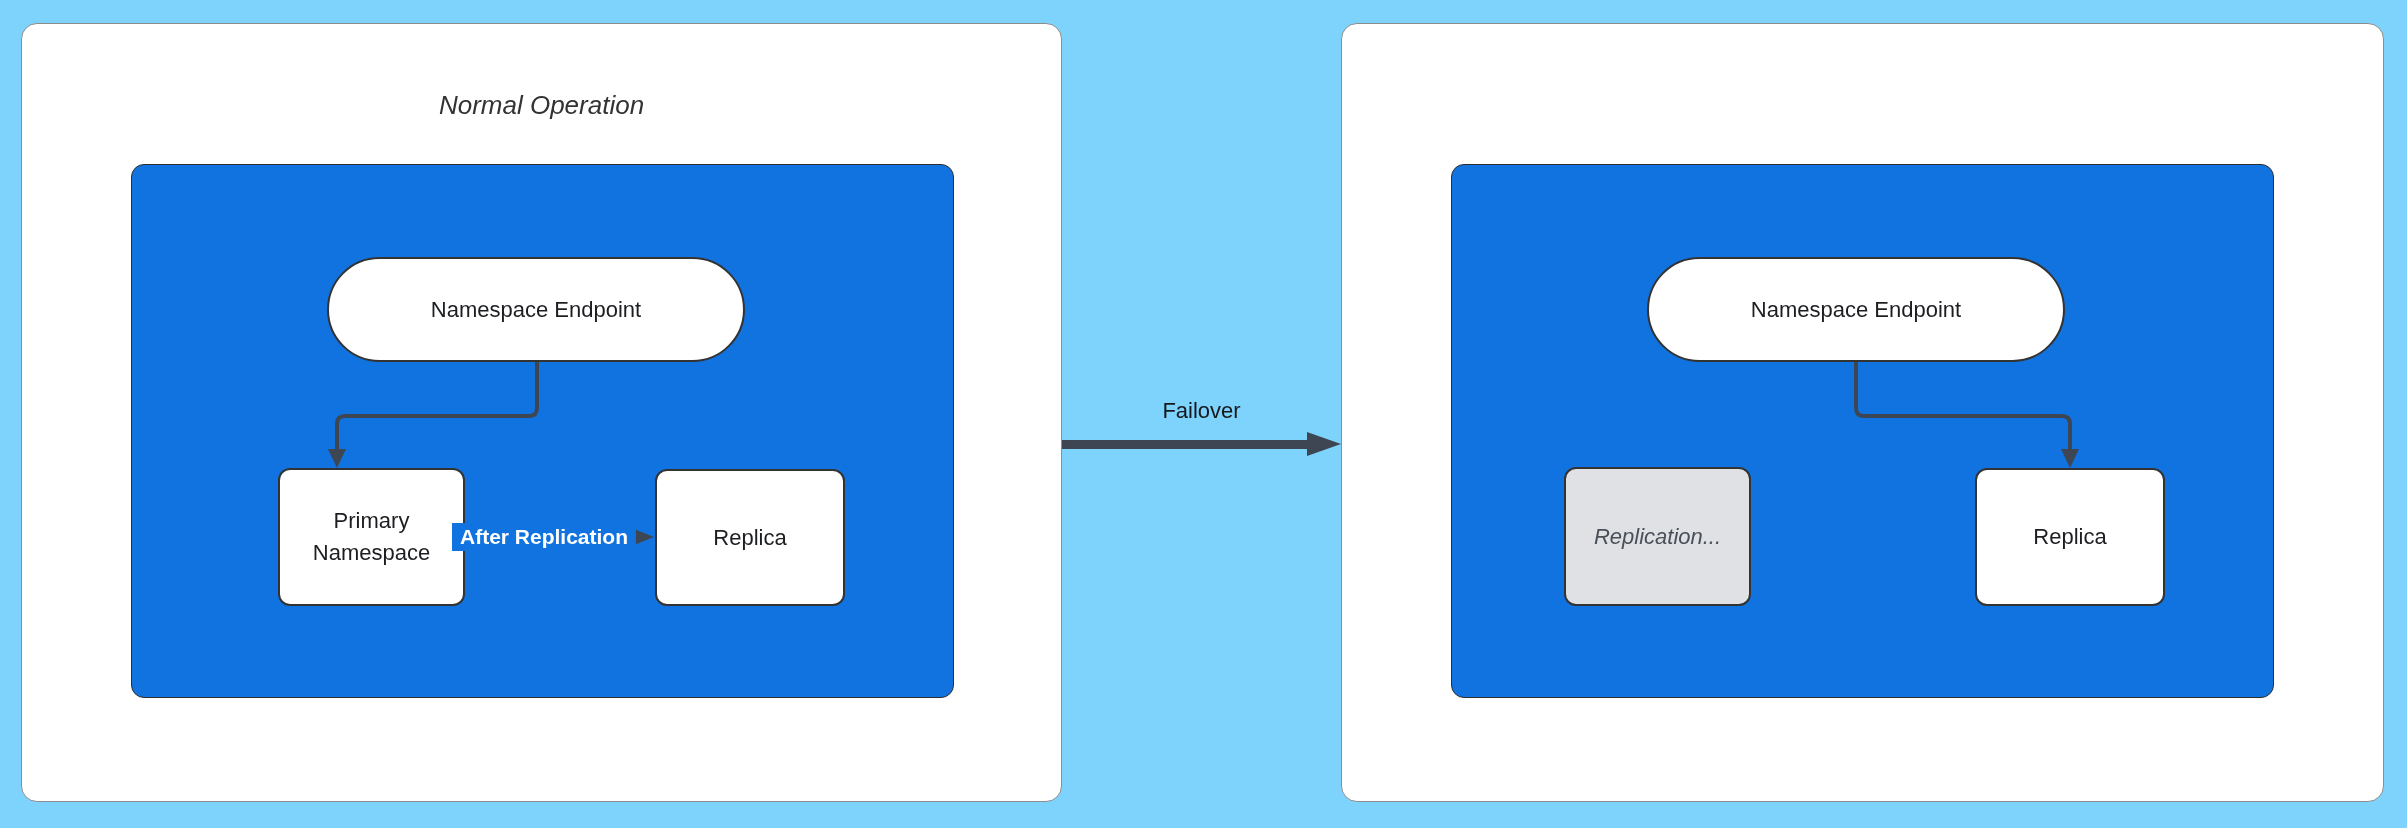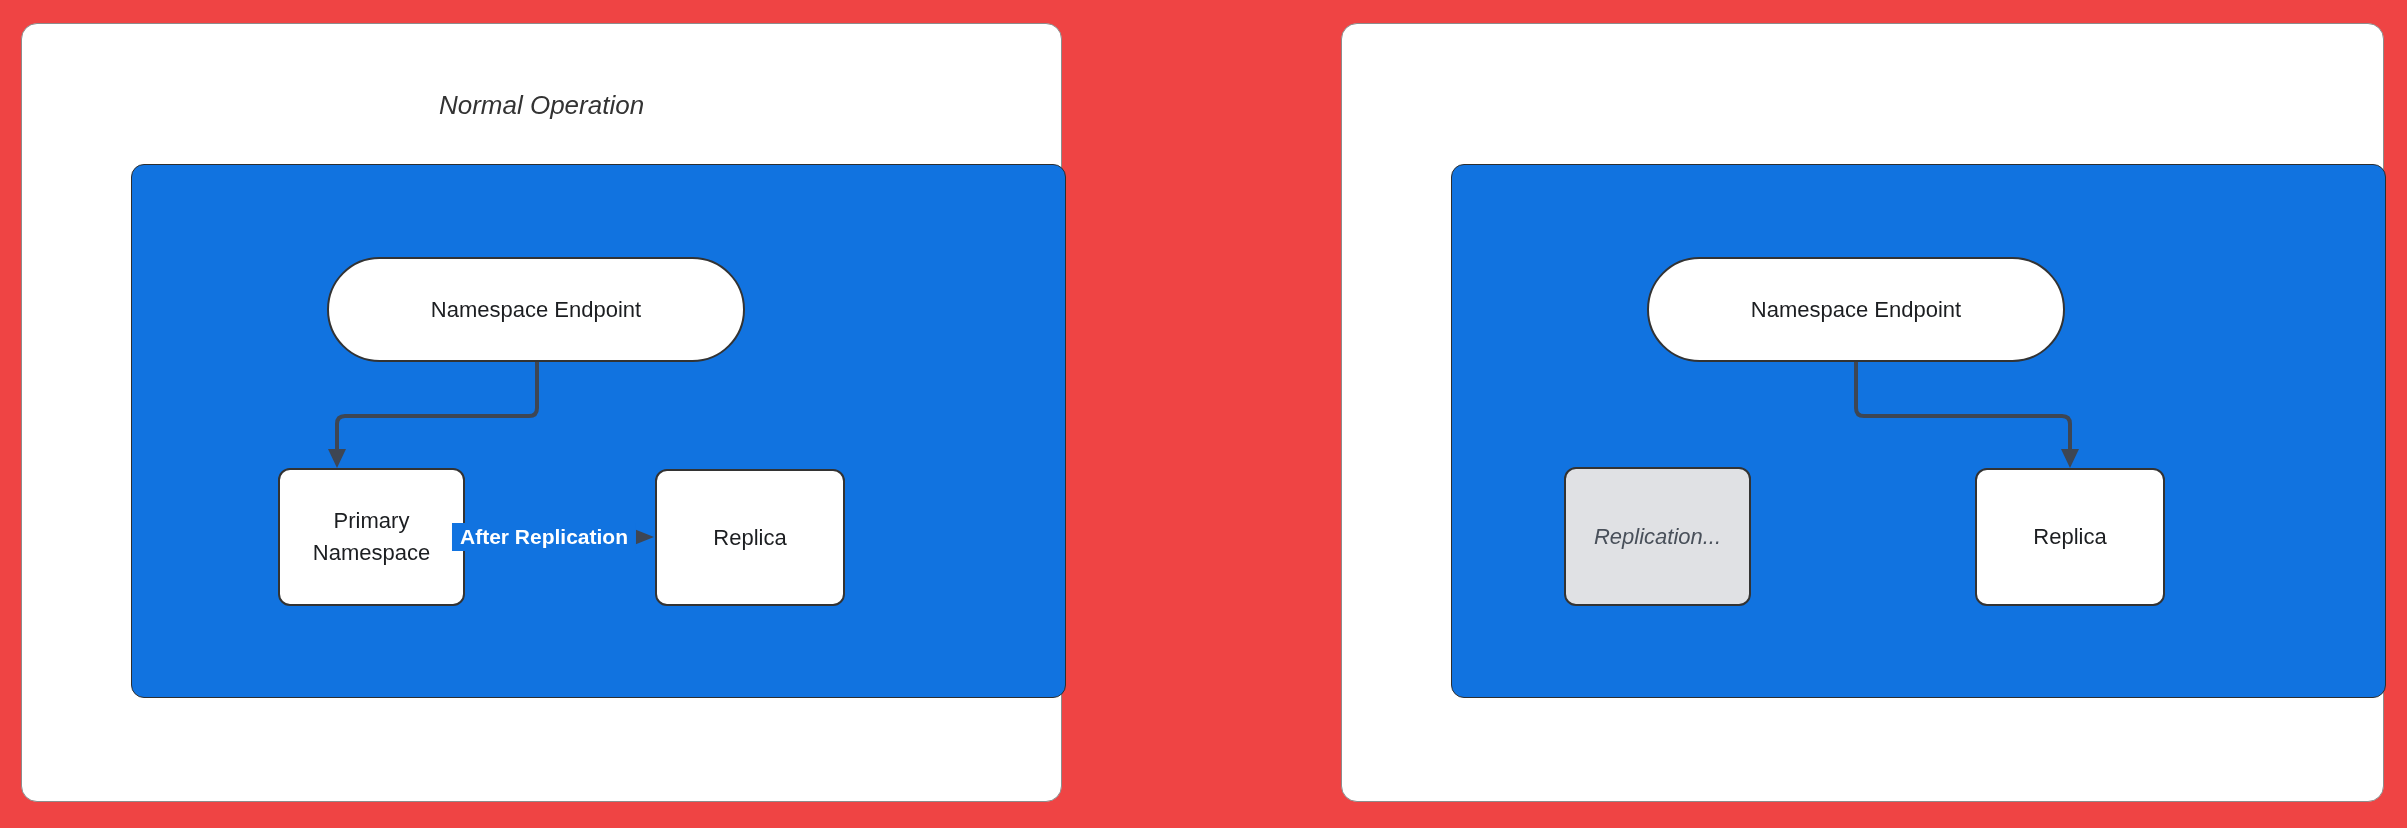--- a/index.html
+++ b/index.html
@@ -1,21 +1,21 @@
 <!DOCTYPE html>
 <html style="--container-fill: #1173E0; --node-fill: #FFFFFF; --node-border: #333333; --node-text: #1C1E21; --disabled-fill: #E0E1E4; --disabled-text: #49505A; --edge: #3E4653; --edge-label-text: #FFFFFF; --panel-border: #8C8C8C; --title-text: #333333;"><head>
 <meta charset="utf-8">
 <style>
   * { box-sizing: border-box; margin: 0; padding: 0; }
   html, body { background: #ffffff; }
   .stage {
     position: relative;
     width: 2407px;
     height: 828px;
-    background: #ef4444;
+    background: #7dd3fc;
     font-family: "Liberation Sans", sans-serif;
     overflow: hidden;
   }
   .panel {
     position: absolute;
     top: 23px;
     height: 779px;
     background: #ffffff;
     border: 1px solid var(--panel-border, #8C8C8C);
     border-radius: 16px;
@@ -26,21 +26,21 @@
     position: absolute;
     top: 66px; left: 0; right: 0;
     text-align: center;
     font-size: 26px;
     font-style: italic;
     color: var(--title-text, #333333);
   }
   .container-box {
     position: absolute;
     left: 109px; top: 140px;
-    width: 935px; height: 534px;
+    width: 823px; height: 534px;
     background: var(--container-fill, #1173E0);
     border: 1.5px solid #2E2E2E;
     border-radius: 13px;
   }
   .node {
     position: absolute;
     display: flex;
     align-items: center;
     justify-content: center;
     text-align: center;
@@ -146,20 +146,25 @@
       </div>
 
       <div class="node rect replica-left">
         <span>Replica</span>
       </div>
 
       <span class="edge-label">After Replication</span>
     </div>
   </div>
 
+  <div class="transition">
+    <span class="label">Failover</span>
+    <div class="shaft"></div>
+    <div class="head"></div>
+  </div>
 
   <div class="panel right">
 
     <div class="container-box">
 
       <svg class="edges" viewBox="0 0 823 534">
 
         <path d="M404,197 L404,243 Q404,251 412,251 L610,251 Q618,251 618,259 L618,286"></path>
         <polygon points="609,284 627,284 618,303"></polygon>
       </svg>

